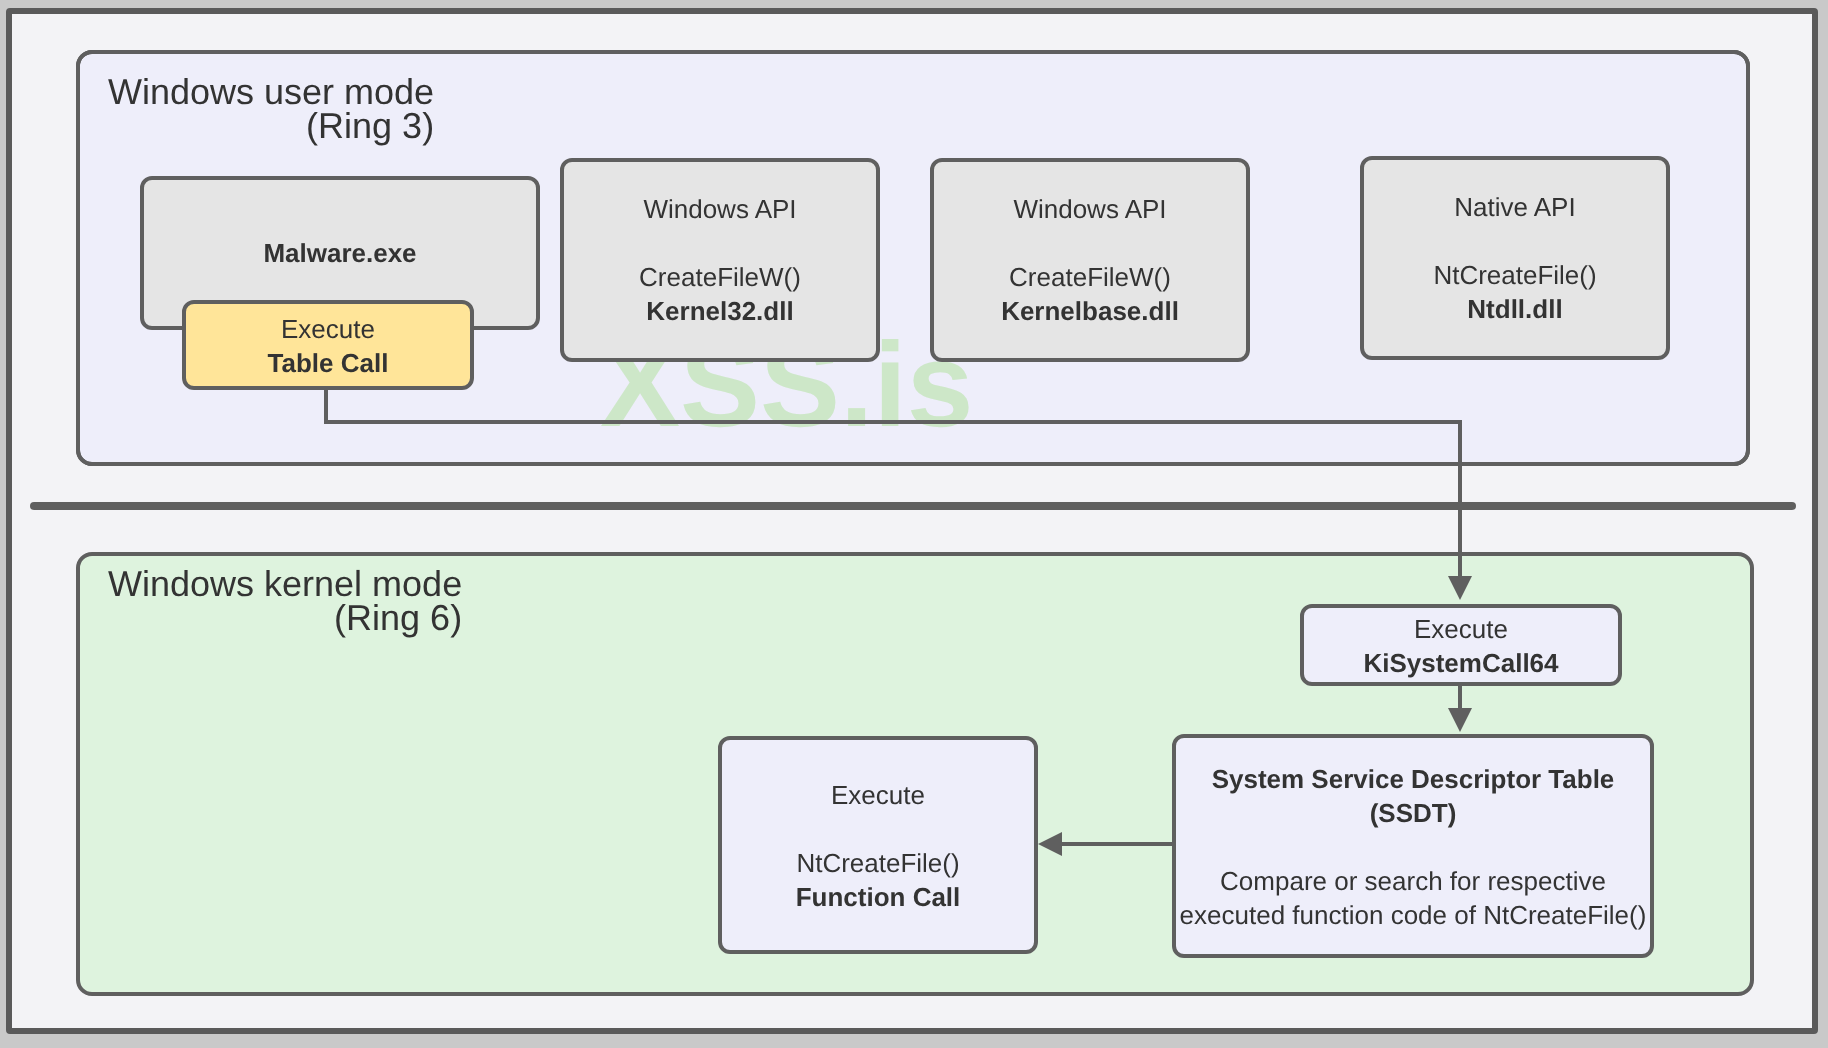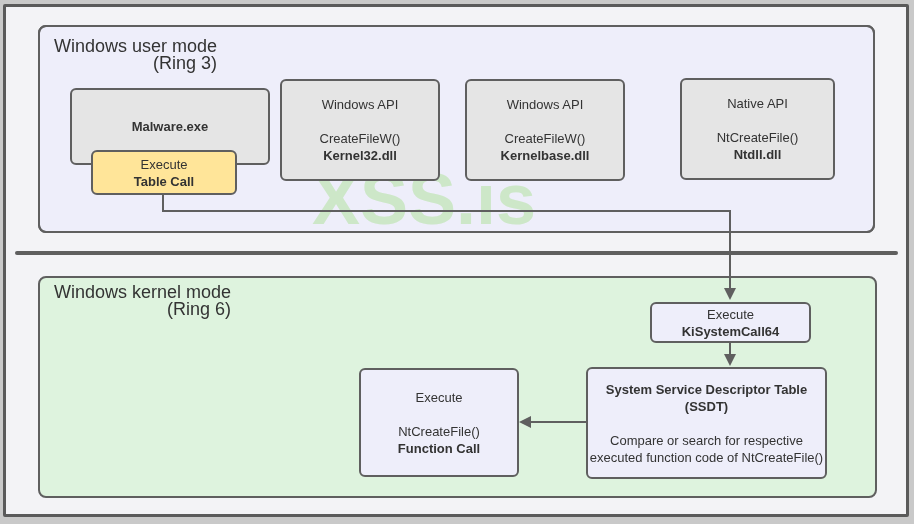--- a/index.html
+++ b/index.html
@@ -56,22 +56,22 @@
     line-height: 17px;
     text-align: right;
     z-index: 2;
     white-space: nowrap;
   }
   .region-label.user   { left: 54px; top: 38px;  }
   .region-label.kernel { left: 54px; top: 284px; }
   
   .watermark {
     position: absolute;
-    left: 312px; top: 163px;
-    font-size: 72px;
+    left: 300px; top: 163px;
+    font-size: 60px;
     font-weight: bold;
     line-height: 1;
     color: #cde7c8;
     z-index: 2;
     white-space: nowrap;
   }
   
   .node {
     position: absolute;
     box-sizing: border-box;

